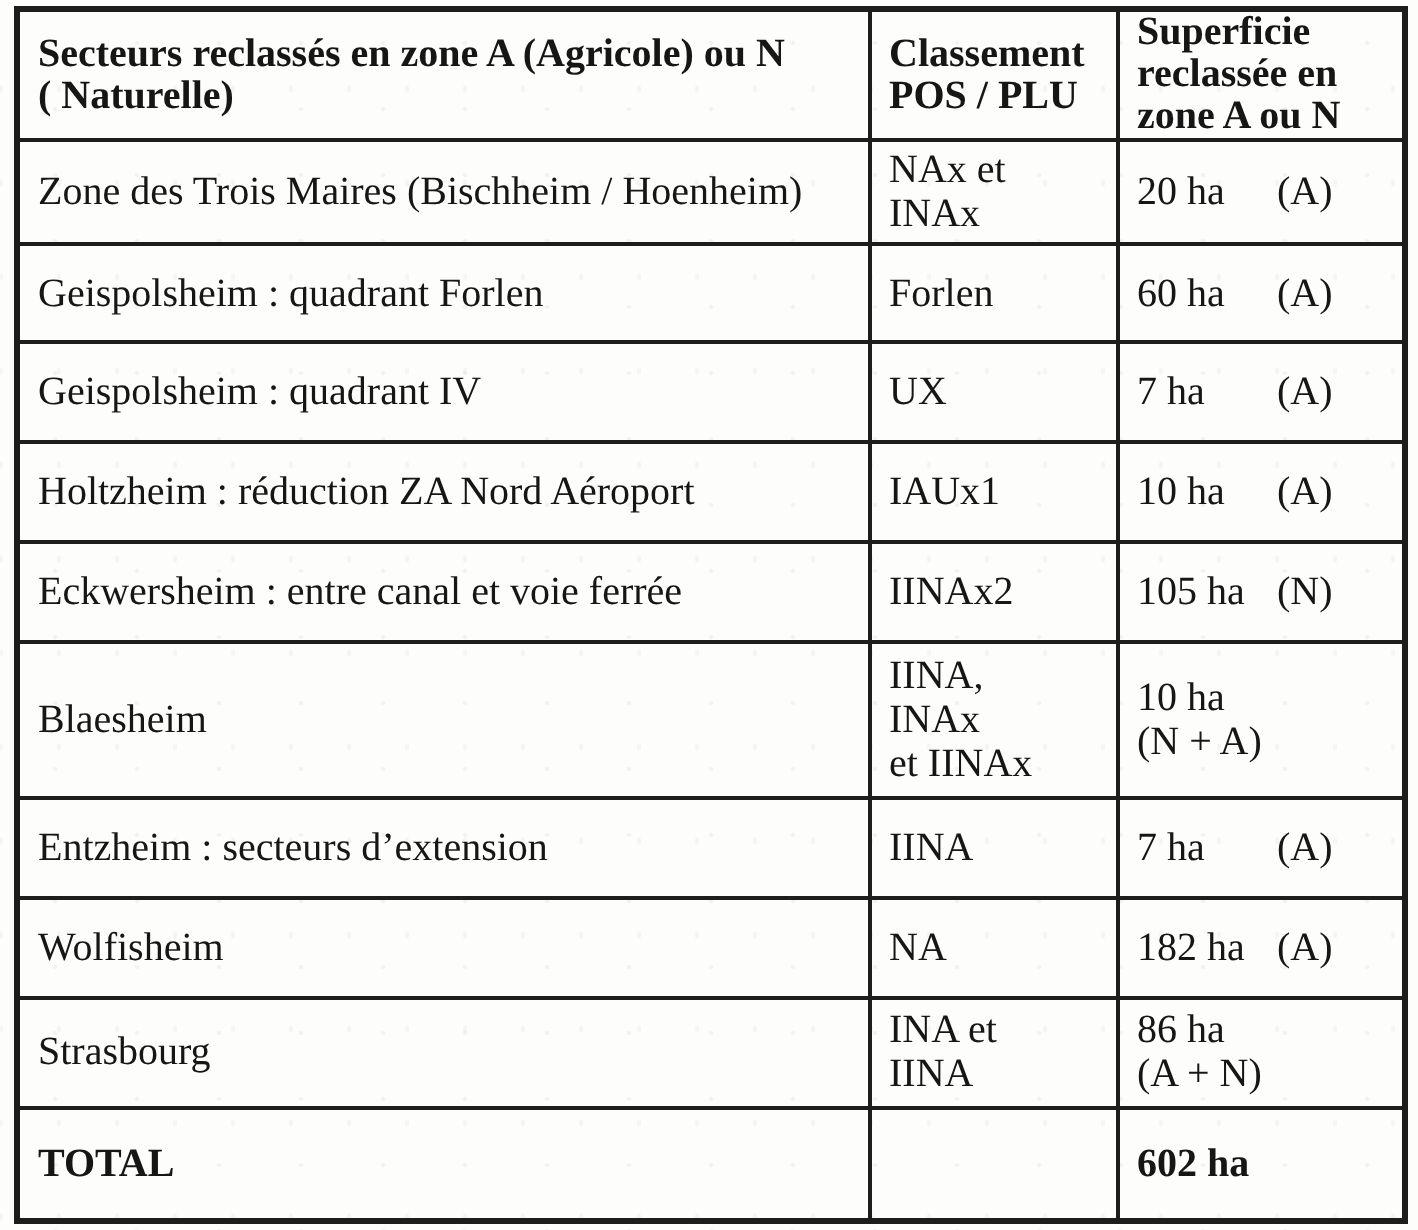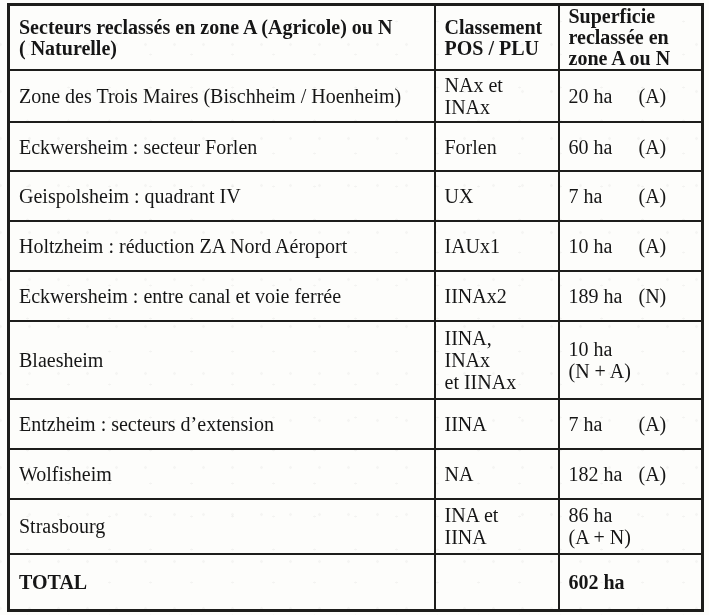--- a/index.html
+++ b/index.html
@@ -92,38 +92,38 @@
 zone A ou N</th>
       </tr>
     </thead>
     <tbody>
       <tr class="h43">
         <td>Zone des Trois Maires (Bischheim / Hoenheim)</td>
         <td>NAx et INAx</td>
         <td class="superficie"><span class="area">20 ha</span><span class="zone">(A)</span></td>
       </tr>
       <tr class="h43">
-        <td>Eckwersheim : secteur Forlen</td>
+        <td>Geispolsheim : quadrant Forlen</td>
         <td>Forlen</td>
         <td class="superficie"><span class="area">60 ha</span><span class="zone">(A)</span></td>
       </tr>
       <tr class="h44">
         <td>Geispolsheim : quadrant IV</td>
         <td>UX</td>
         <td class="superficie"><span class="area">7 ha</span><span class="zone">(A)</span></td>
       </tr>
       <tr class="h44">
         <td>Holtzheim : réduction ZA Nord Aéroport</td>
         <td>IAUx1</td>
         <td class="superficie"><span class="area">10 ha</span><span class="zone">(A)</span></td>
       </tr>
       <tr class="h44">
         <td>Eckwersheim : entre canal et voie ferrée</td>
         <td>IINAx2</td>
-        <td class="superficie"><span class="area">189 ha</span><span class="zone">(N)</span></td>
+        <td class="superficie"><span class="area">105 ha</span><span class="zone">(N)</span></td>
       </tr>
       <tr class="h55">
         <td>Blaesheim</td>
         <td>IINA, INAx
 et IINAx</td>
         <td class="superficie"><span class="area">10 ha</span><span class="zone">(N + A)</span></td>
       </tr>
       <tr class="h44">
         <td>Entzheim : secteurs d’extension</td>
         <td>IINA</td>

